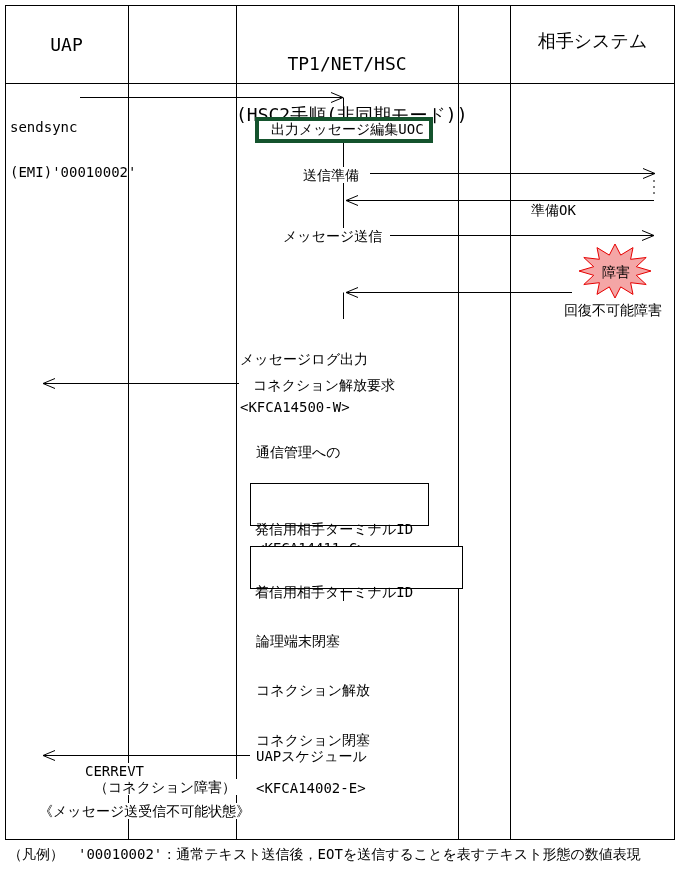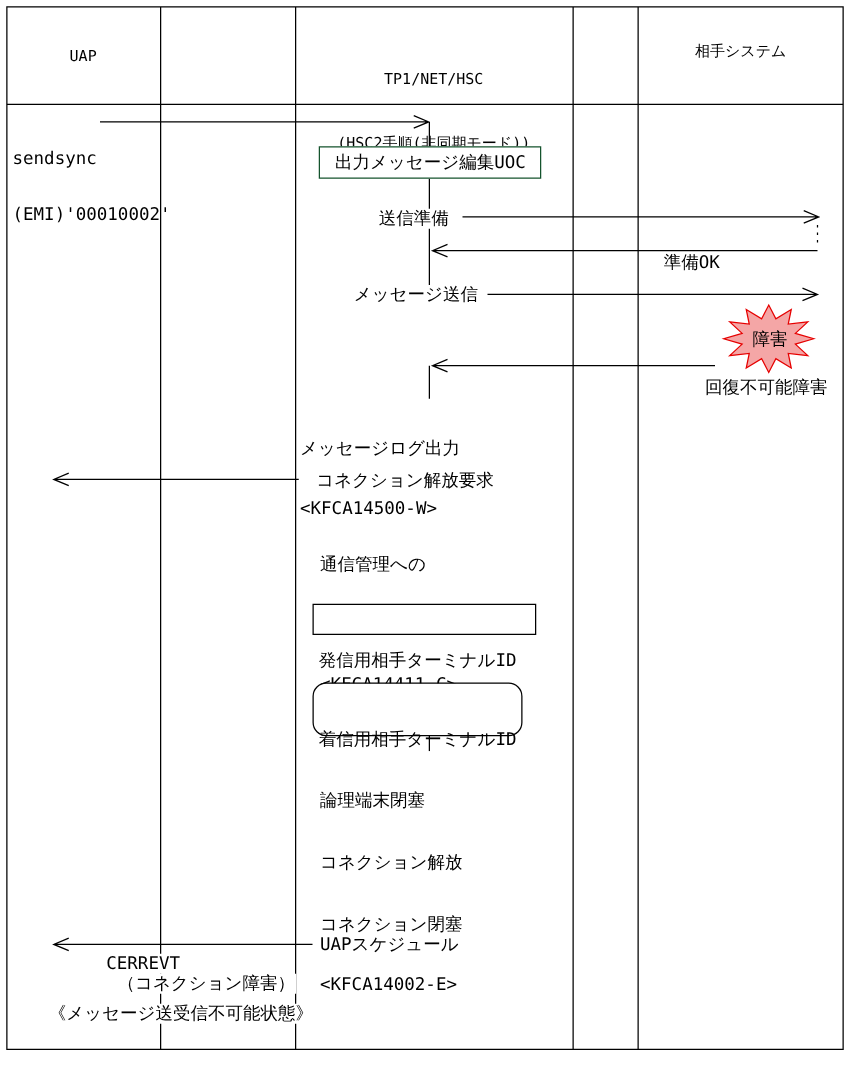--- a/index.html
+++ b/index.html
@@ -2,25 +2,25 @@
 <html><head>
 <meta charset="utf-8">
 <style>
   html,body{margin:0;padding:0;background:#fff;}
   #stage{position:relative;width:680px;height:873px;background:#fff;overflow:hidden;
          font-family:"DejaVu Sans Mono","Liberation Mono",monospace;color:#000;}
   #diagram-svg{position:absolute;left:0;top:0;}
   #diagram-svg path,#diagram-svg rect{stroke:#000;fill:none;stroke-width:1;}
   .lbl{position:absolute;font-size:14px;line-height:16px;white-space:pre;background:#fff;padding:0 1px;}
   .nobg{background:transparent;padding:0;}
-  .hdr{position:absolute;font-size:12px;line-height:16px;white-space:pre;text-align:center;}
+  .hdr{position:absolute;font-size:18px;line-height:16px;white-space:pre;text-align:center;}
   .blk .line{white-space:pre;}
   .procbox{position:absolute;border:1px solid #000;background:#fff;font-size:14px;line-height:17px;
            padding:3px 0 0 4px;box-sizing:border-box;white-space:pre;}
-  .uocbox{position:absolute;border:1px solid #14532d;background:#fff;font-size:14px;
+  .uocbox{position:absolute;border:4px solid #14532d;background:#fff;font-size:14px;
           display:flex;align-items:center;padding-left:12px;box-sizing:border-box;white-space:pre;}
 </style>
 </head>
 <body>
 
 <div id="stage">
 
   <svg id="diagram-svg" width="680" height="873">
     <rect x="5.5" y="5.5" width="669" height="834"></rect>
     <path d="M5.5 83.5 H674.5"></path>
@@ -66,26 +66,26 @@
   </div>
 
   <div class="lbl" style="left:252px;top:377px;">コネクション解放要求</div>
 
   <div class="lbl blk" style="left:255px;top:412px;">
     <div class="line">通信管理への</div>
     <div class="line">コネクション解放要求</div>
     <div class="line">&lt;KFCA14411-C&gt;</div>
   </div>
 
-  <div class="procbox" style="left:250px;top:483px;width:179px;height:25px;">
+  <div class="procbox" style="left:250px;top:483px;width:179px;height:43px;">
     <div class="line">発信用相手ターミナルID</div>
     <div class="line">リスト放棄</div>
   </div>
 
-  <div class="procbox" style="left:250px;top:546px;width:168px;height:43px;border-radius:11px;">
+  <div class="procbox" style="left:250px;top:546px;width:213px;height:43px;">
     <div class="line">着信用相手ターミナルID</div>
     <div class="line">リスト放棄</div>
   </div>
 
   <div class="lbl blk" style="left:255px;top:601px;">
     <div class="line">論理端末閉塞</div>
     <div class="line">&lt;KFCA14004-I&gt;</div>
   </div>
 
   <div class="lbl blk" style="left:255px;top:650px;">
@@ -96,14 +96,15 @@
   <div class="lbl blk" style="left:255px;top:700px;">
     <div class="line">コネクション閉塞</div>
     <div class="line">&lt;KFCA14002-E&gt;</div>
   </div>
 
   <div class="lbl" style="left:255px;top:748px;">UAPスケジュール</div>
   <div class="lbl" style="left:84px;top:763px;">CERREVT</div>
   <div class="lbl" style="left:93px;top:779px;">（コネクション障害）</div>
   <div class="lbl" style="left:38px;top:803px;">《メッセージ送受信不可能状態》</div>
 
+  <div class="lbl nobg" style="left:8px;top:846px;">（凡例）　'00010002'：通常テキスト送信後，EOTを送信することを表すテキスト形態の数値表現</div>
 
 </div>
 
 </body></html>

